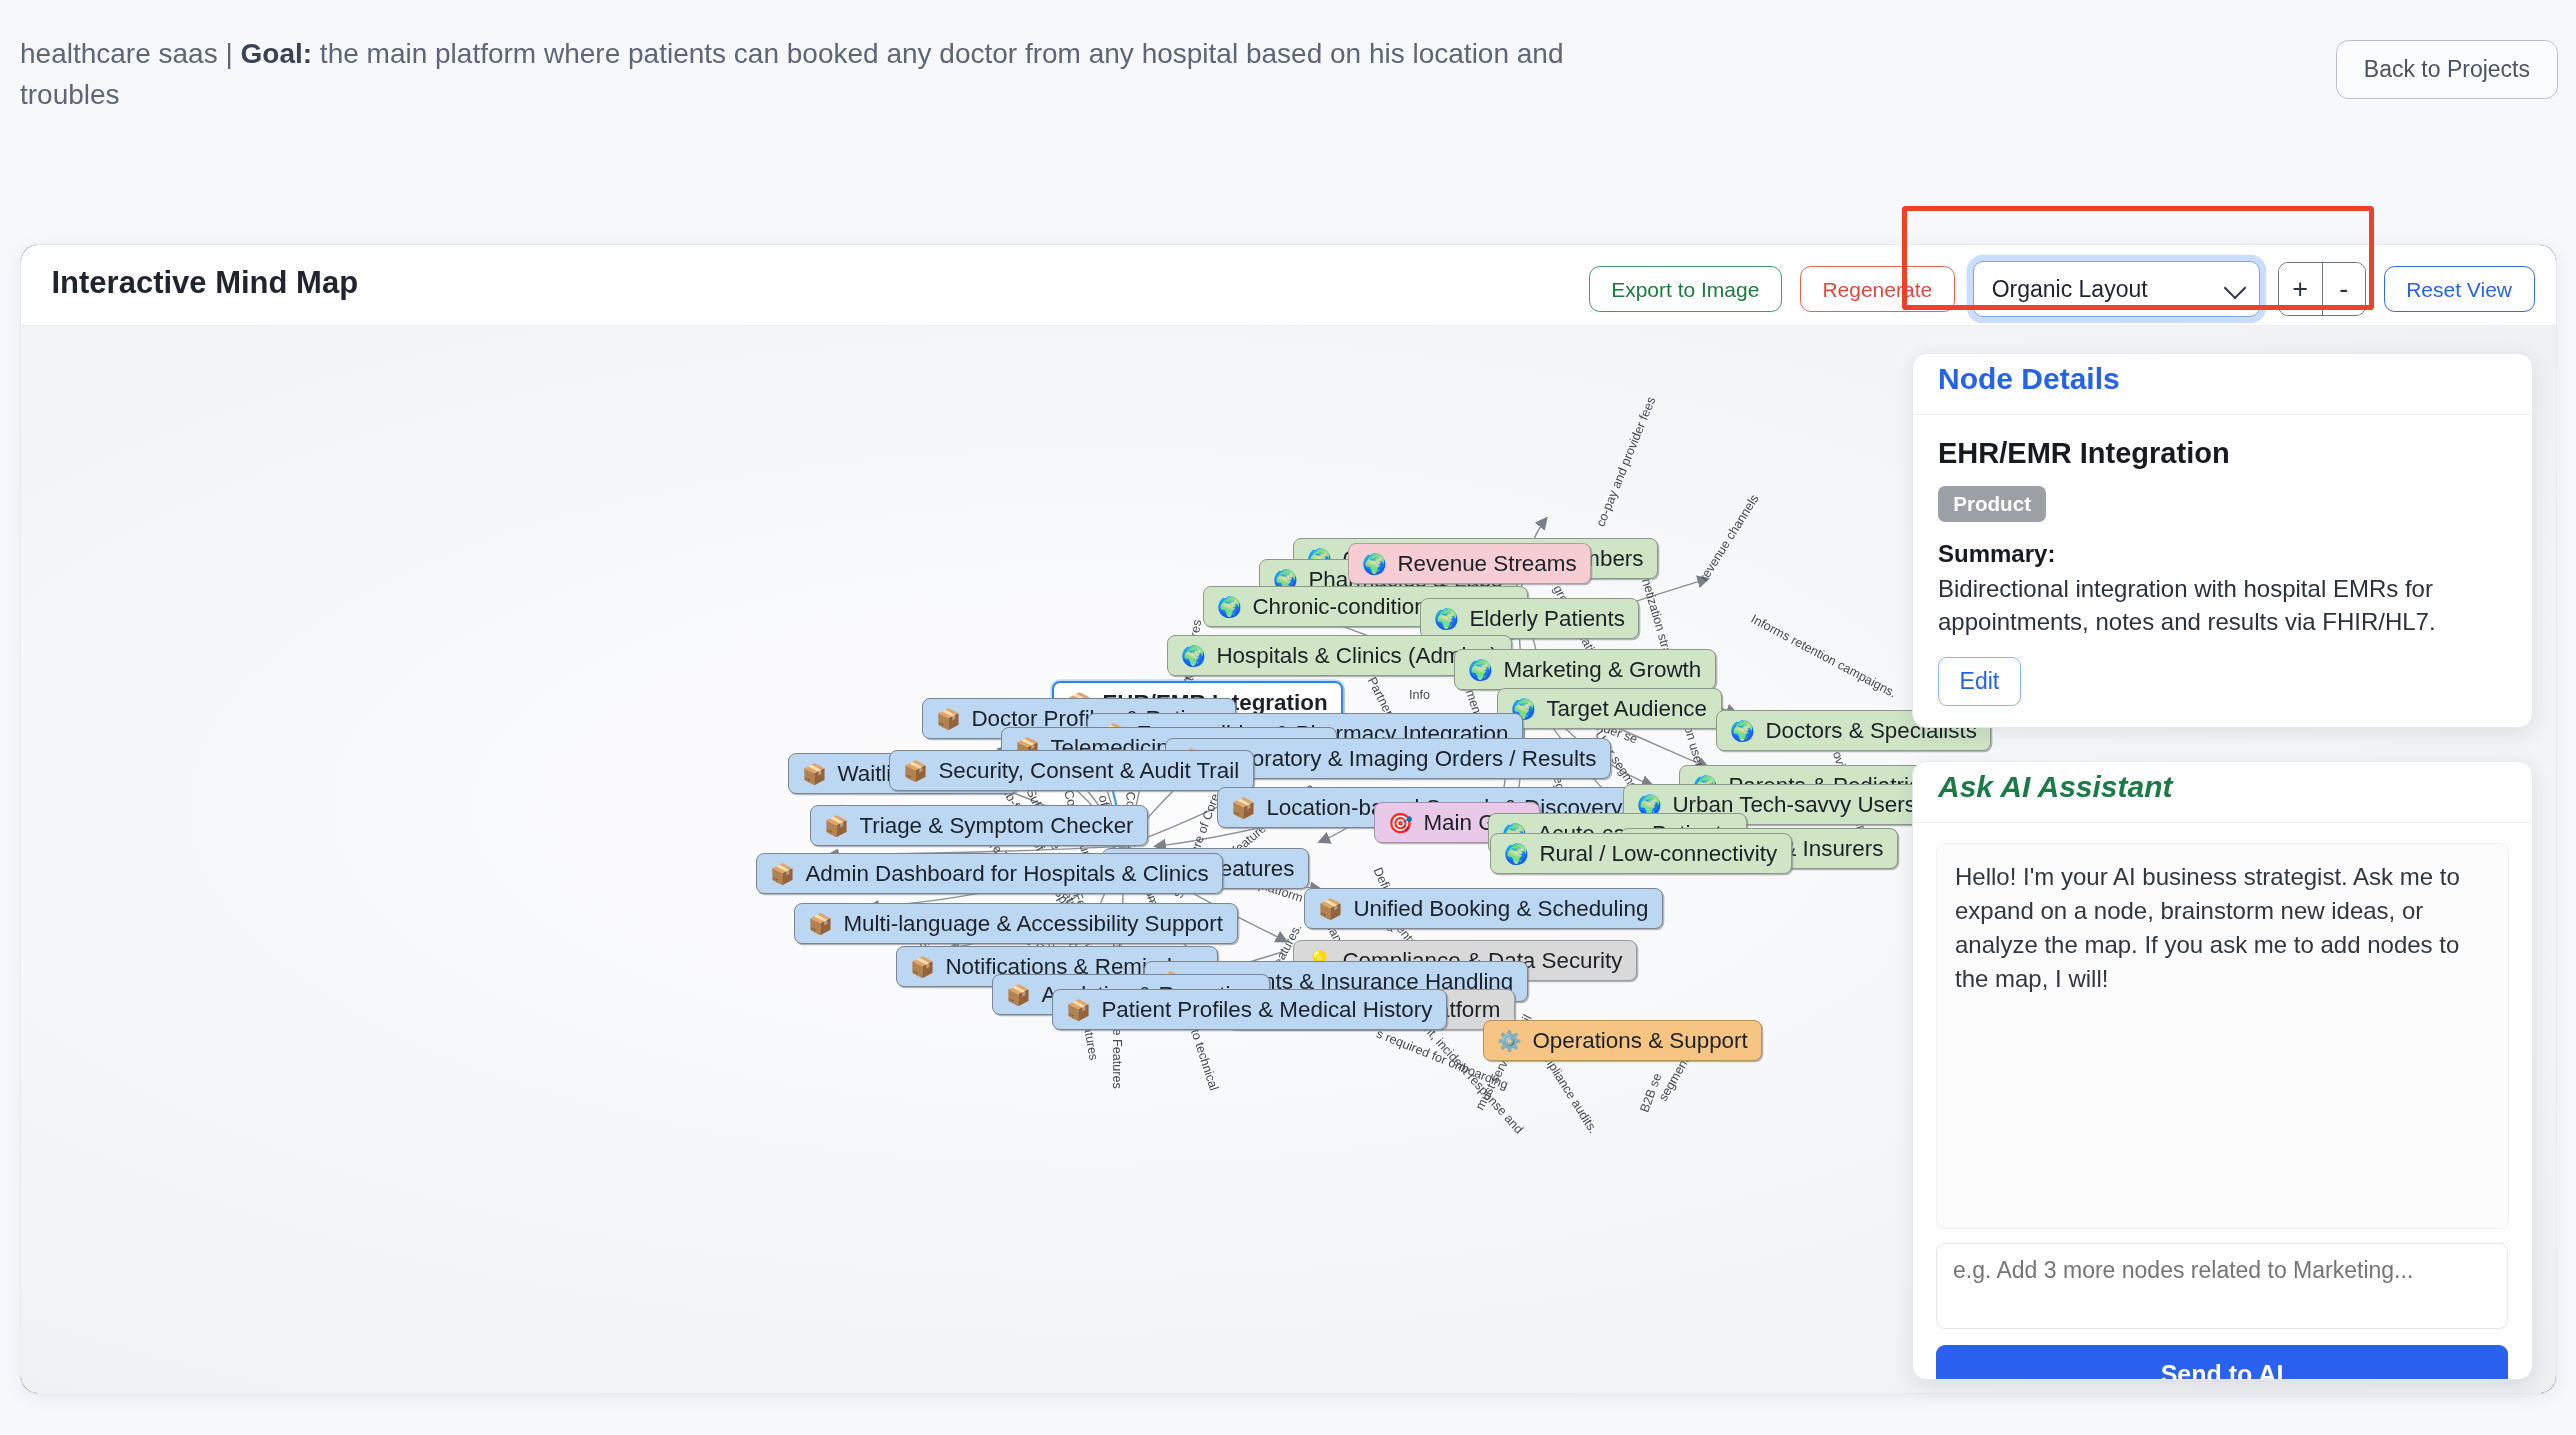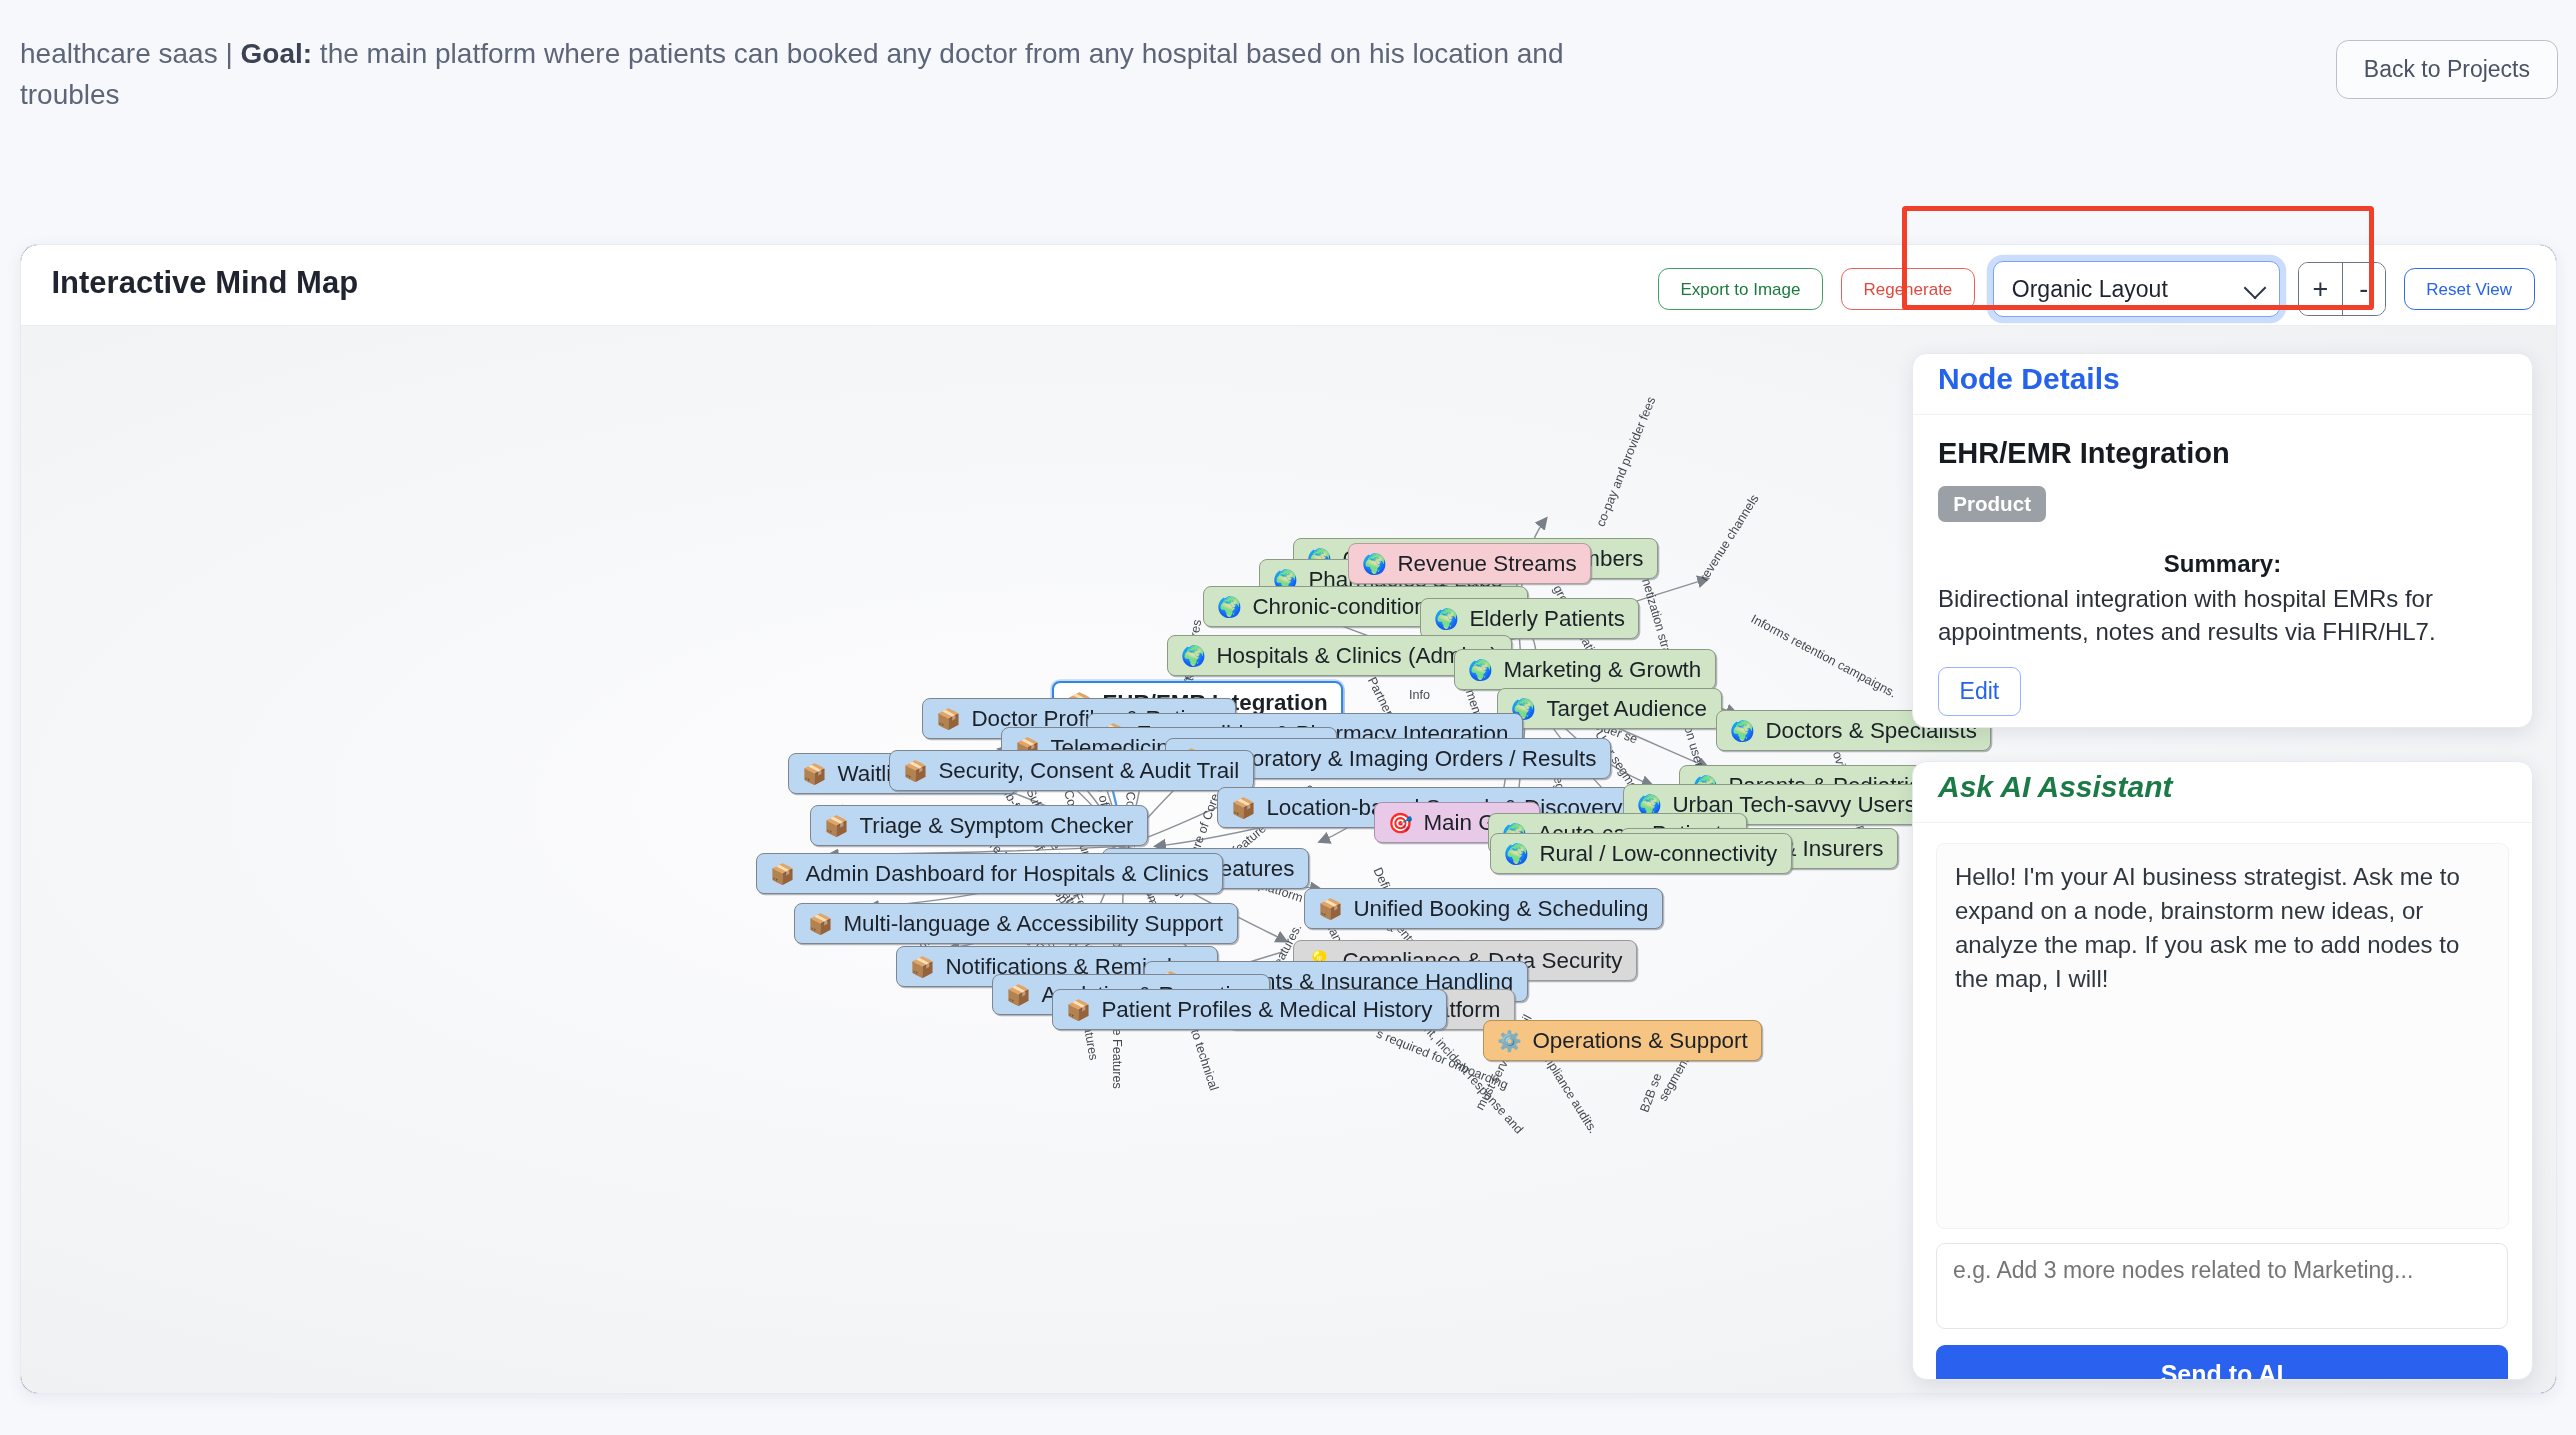--- a/index.html
+++ b/index.html
@@ -44,21 +44,21 @@
   }
   .card-title {
     position: absolute; left: 30.5px; top: 20px;
     font-size: 31px; font-weight: 700; color: #1f2430;
   }
   .toolbar {
     position: absolute; right: 21.5px; top: 16px;
     display: flex; align-items: center; gap: 18px;
   }
   .tb-btn {
-    font-size: 17px; padding: 11.7px 21.5px; border-radius: 10.8px;
+    font-size: 21px; padding: 11.7px 21.5px; border-radius: 10.8px;
     background: #fff; cursor: pointer; white-space: nowrap; line-height: 1;
   }
   .tb-export { color: #1c7a3e; border: 1.8px solid #3f9e5f; }
   .tb-regen  { color: #e0493d; border: 1.8px solid #ea6257; }
   .tb-reset  { color: #2563eb; border: 1.8px solid #2f6bf0; }
 
   .layout-select {
     position: relative; display: flex; align-items: center;
     width: 287px; height: 56px; padding: 0 18px;
     background: #fff; border: 1.8px solid #7ba4f5; border-radius: 10px;
@@ -133,21 +133,21 @@
   }
   .p-head.blue  { color: #2563eb; }
   .p-head.green { color: #1b7a46; font-style: italic; }
   .p-body { padding: 21.5px 25px 0; }
   .nd-title { font-size: 29px; font-weight: 700; color: #161b22; }
   .nd-badge {
     display: inline-block; margin-top: 16px;
     background: #9aa0a6; color: #fff; font-size: 20.6px; font-weight: 700;
     padding: 6.3px 15.2px; border-radius: 7.2px;
   }
-  .nd-sumlabel { margin-top: 28px; font-size: 24px; font-weight: 700; color: #161b22; text-align: center; }
+  .nd-sumlabel { margin-top: 18px; font-size: 24px; font-weight: 700; color: #161b22; }
   .nd-sum { margin-top: 5.4px; font-size: 24px; color: #2b313a; line-height: 1.37; }
   .edit-btn {
     display: inline-block; margin-top: 18px; padding: 10px 20.6px;
     font-size: 23px; color: #2563eb; background: #fff;
     border: 1.8px solid #93b4f8; border-radius: 9px; cursor: pointer;
   }
 
   .ai-log {
     margin: 20px 23px 0; height: 386px; padding: 16px 18px;
     background: #fcfcfd; border: 0.9px solid #f0f1f4; border-radius: 9px;

